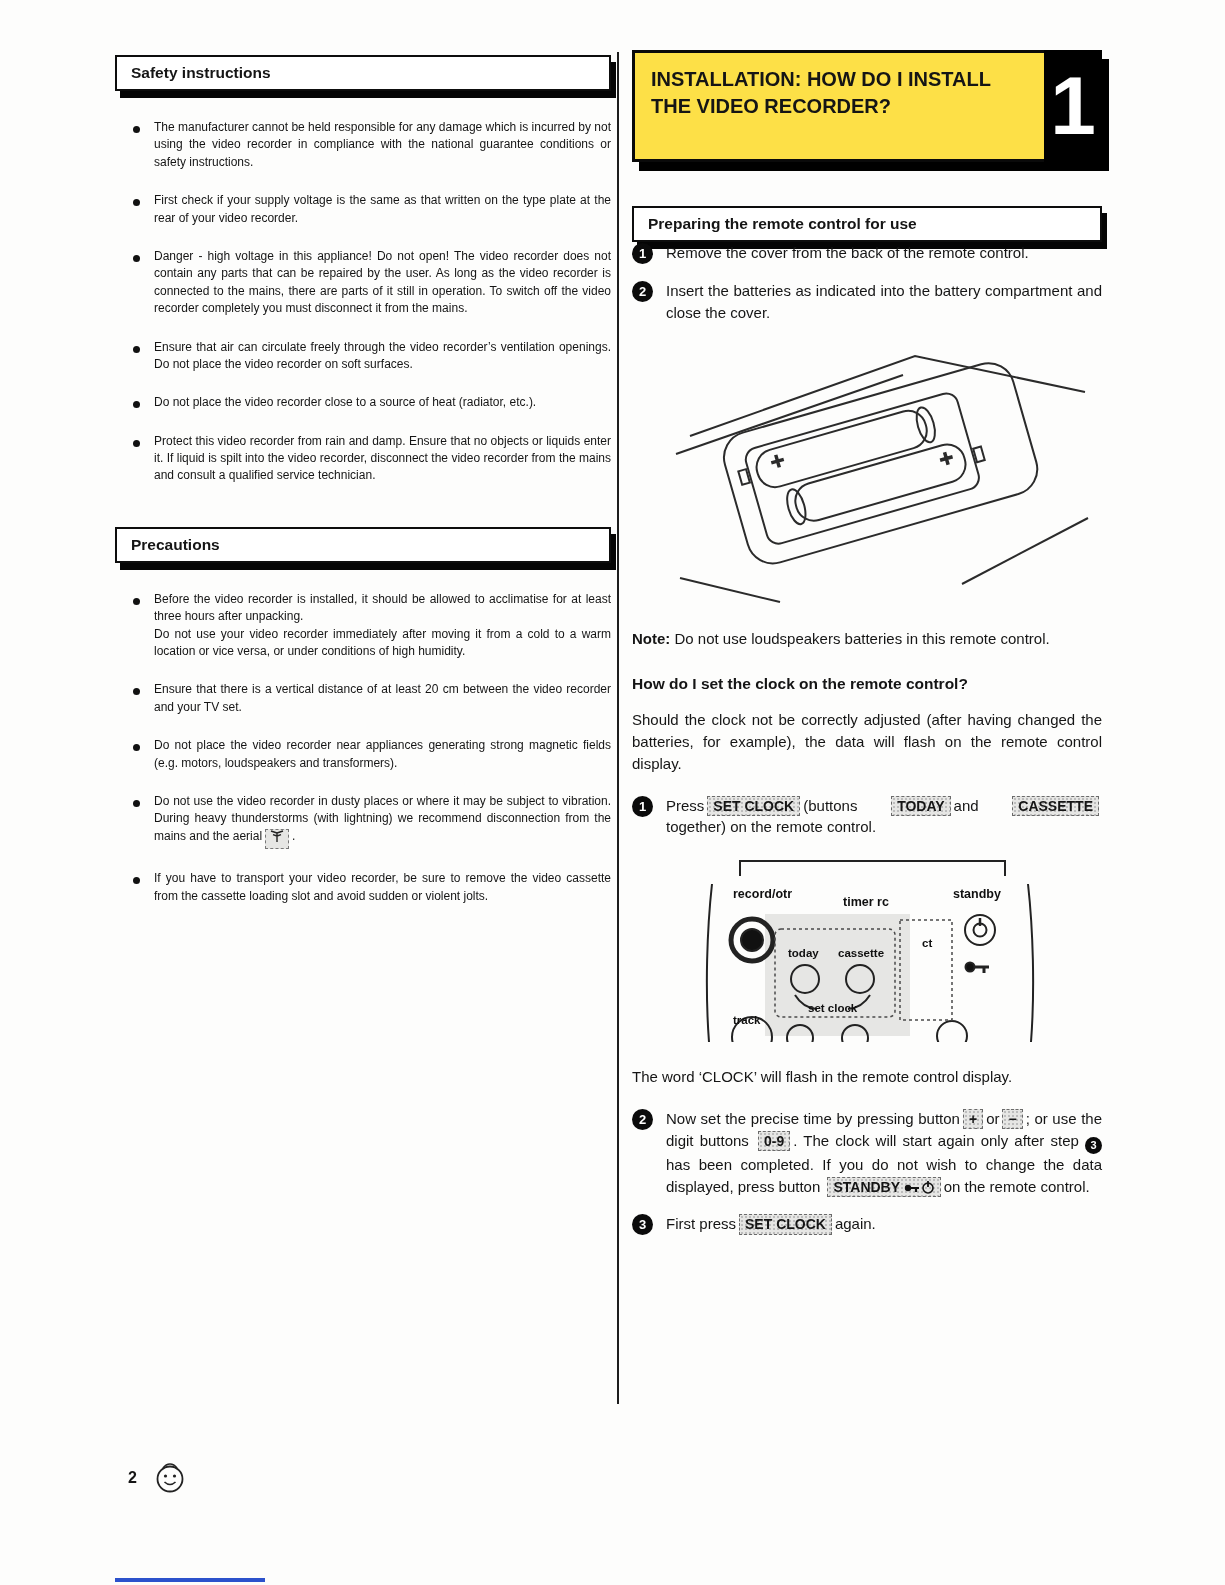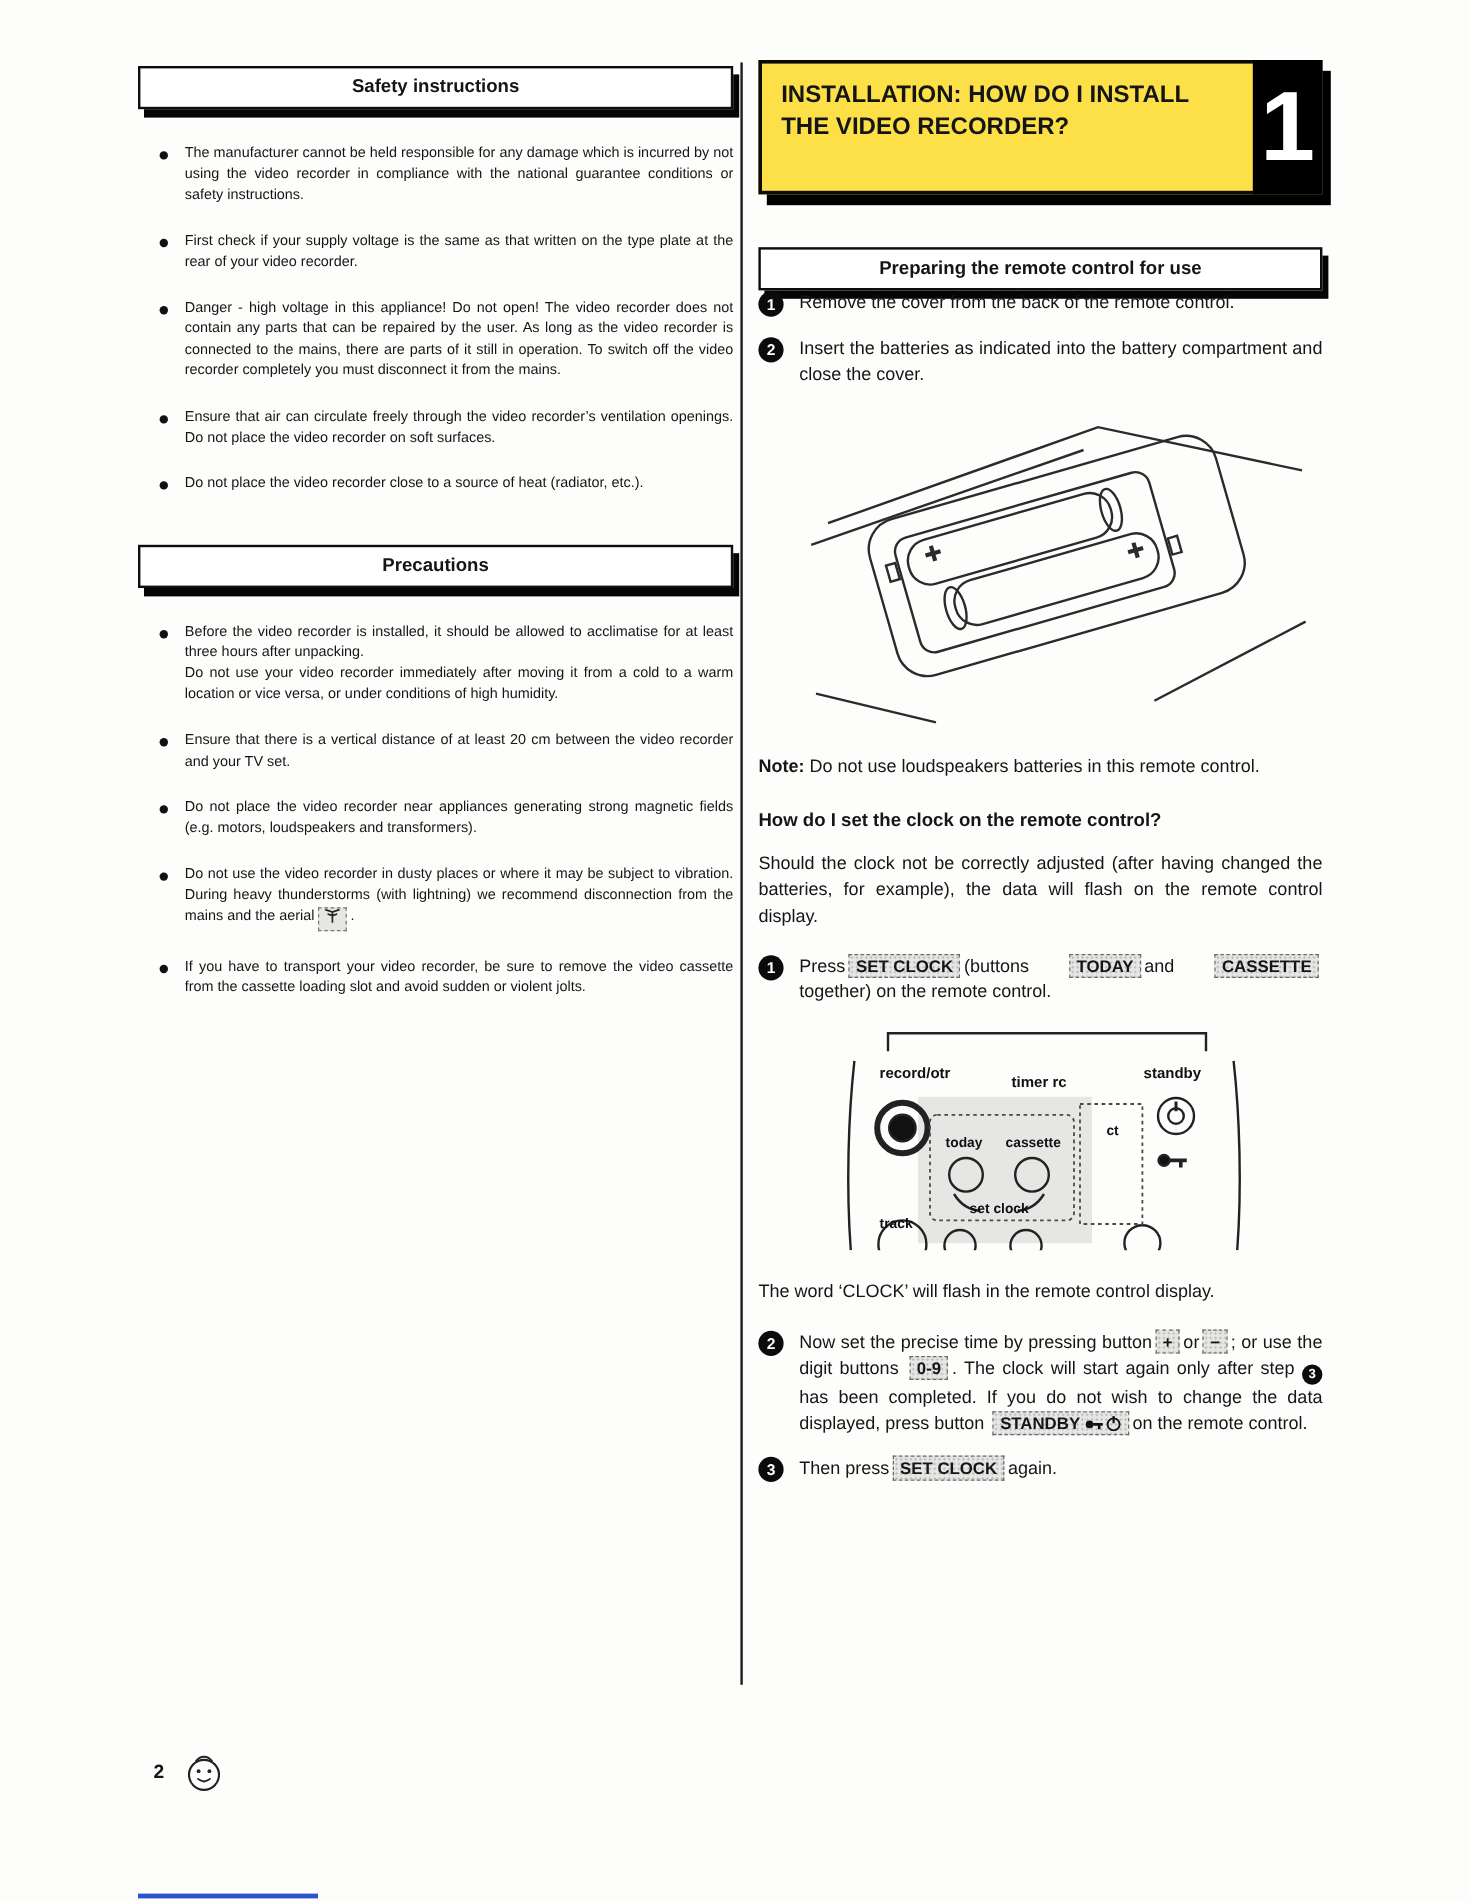--- a/index.html
+++ b/index.html
@@ -8,21 +8,21 @@
     width:1225px; height:1585px; position:relative; overflow:hidden;
     font-family:"Liberation Sans", sans-serif; color:#151515;
   }
   .divider { position:absolute; left:617px; top:52px; width:2px; height:1352px; background:#1d1d1d; }
 
   .col-left  { position:absolute; left:115px; top:55px;  width:496px; }
   .col-right { position:absolute; left:632px; top:50px;  width:470px; }
 
   .hdr-box {
     border:2px solid #0d0d0d; background:#fff; box-shadow:5px 7px 0 #050505;
-    padding:7px 14px; font-weight:bold; font-size:15.5px;text-align:center;
+    padding:7px 14px; font-weight:bold; font-size:15.5px;
   }
   .hdr-box.mb { margin-bottom:28px; }
 
   .bullet { display:flex; gap:14px; padding-left:18px; margin-bottom:21px; }
   .dot { flex:none; width:7px; height:7px; border-radius:50%; background:#111; margin-top:7px; }
   .btxt { font-size:12px; line-height:1.45; text-align:justify; white-space:pre-line; flex:1; }
 
   .precautions-hdr { margin-top:42px; }
 
   
@@ -99,20 +99,24 @@
     <span class="dot"></span>
     <p class="btxt">Danger - high voltage in this appliance! Do not open! The video recorder does not contain any parts that can be repaired by the user. As long as the video recorder is connected to the mains, there are parts of it still in operation. To switch off the video recorder completely you must disconnect it from the mains.</p>
   </div>
   <div class="bullet">
     <span class="dot"></span>
     <p class="btxt">Ensure that air can circulate freely through the video recorder’s ventilation openings. Do not place the video recorder on soft surfaces.</p>
   </div>
   <div class="bullet">
     <span class="dot"></span>
     <p class="btxt">Do not place the video recorder close to a source of heat (radiator, etc.).</p>
+  </div>
+  <div class="bullet">
+    <span class="dot"></span>
+    <p class="btxt">Protect this video recorder from rain and damp. Ensure that no objects or liquids enter it. If liquid is spilt into the video recorder, disconnect the video recorder from the mains and consult a qualified service technician.</p>
   </div>
 
   <div class="hdr-box mb precautions-hdr">
     <span>Precautions</span>
   </div>
 
   <div class="bullet">
     <span class="dot"></span>
     <p class="btxt">Before the video recorder is installed, it should be allowed to acclimatise for at least three hours after unpacking.
 Do not use your video recorder immediately after moving it from a cold to a warm location or vice versa, or under conditions of high humidity.</p>
@@ -249,21 +253,21 @@
           </svg><svg width="14" height="14" viewBox="0 0 14 14">
             <circle cx="7" cy="8" r="5" fill="none" stroke="#111" stroke-width="1.6"></circle>
             <path d="M7 1 v6" stroke="#111" stroke-width="1.8"></path>
           </svg></span><span>on the remote control.</span>
     </p>
   </div>
 
   <div class="step">
     <span class="stepnum">3</span>
     <p class="steptext">
-      <span>Then press</span><span class="keybox">SET CLOCK</span><span>again.</span>
+      <span>First press</span><span class="keybox">SET CLOCK</span><span>again.</span>
     </p>
   </div>
 
 </div>
 
 <div class="footer">
   <span class="pagenum">2</span>
   <svg width="30" height="32" viewBox="0 0 30 32">
     <circle cx="15" cy="17" r="12.5" fill="none" stroke="#222" stroke-width="1.8"></circle>
     <path d="M8 6 q3 -4 7 -4 q4 0 7 4" fill="none" stroke="#222" stroke-width="1.6"></path>

